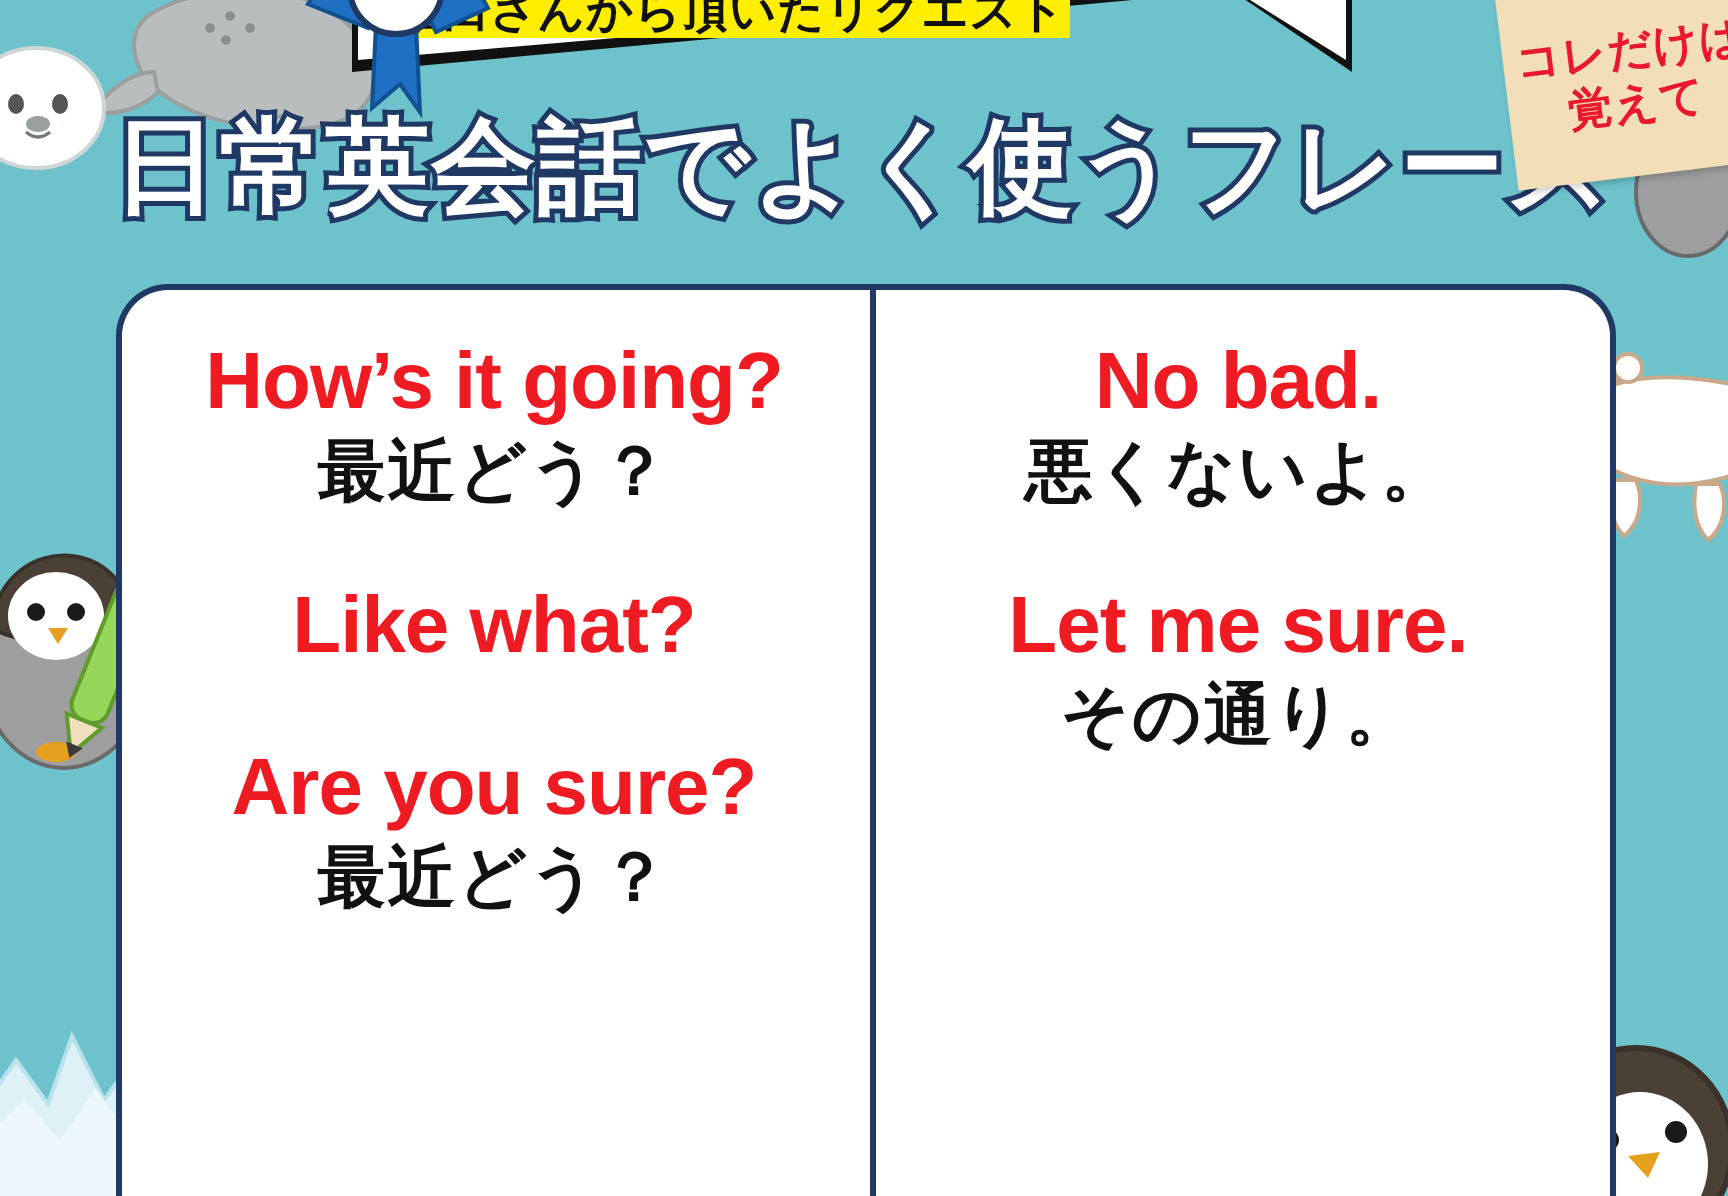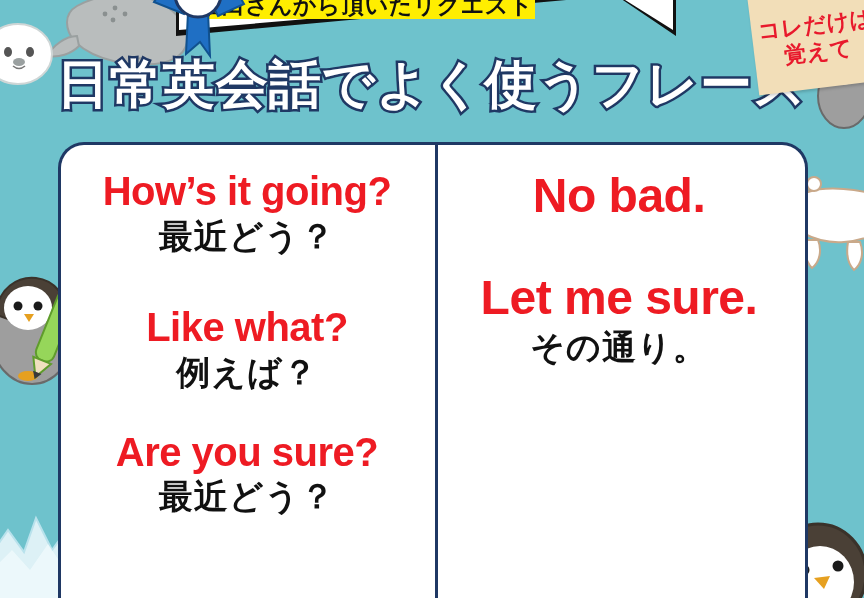--- a/index.html
+++ b/index.html
@@ -187,25 +187,25 @@
   }
   .phrase-ja {
     color: #111111;
     font-weight: bold;
     font-size: 34px;
     line-height: 1.25;
     margin-top: 1px;
     letter-spacing: 1px;
     white-space: nowrap;
   }
-  .phrase.p2 { margin-top: 30px; }
+  .phrase.p2 { margin-top: 16px; }
   .phrase.p3 { margin-top: 18px; }
 
   .col-left .phrase-en { font-size: 40px; }
-  .col-right .phrase-en { font-size: 48px; }
+  .col-right .phrase-en { font-size: 40px; }
 </style>
 </head>
 <body>
 
 <div id="poster">
 
   <svg class="deco seal-grey" viewBox="0 0 175 120">
     <path d="M40 72 C30 60 28 44 42 36 C56 28 80 22 104 26 C132 31 150 48 152 66 C154 82 140 92 120 94 C96 96 62 92 40 72 Z" fill="#b9bdbd" stroke="#9aa0a0" stroke-width="2"></path>
     <path d="M42 66 C30 66 18 76 12 86 C24 88 36 84 44 76 Z" fill="#b9bdbd" stroke="#9aa0a0" stroke-width="2"></path>
     <path d="M95 90 C92 100 96 110 104 116 C110 108 110 96 106 88 Z" fill="#b9bdbd" stroke="#9aa0a0" stroke-width="2"></path>
@@ -292,31 +292,31 @@
   <div id="card">
     <div id="card-divider"></div>
 
     <div class="card-col col-left">
       <div class="phrase p1">
         <div class="phrase-en">How’s it going?</div>
         <div class="phrase-ja">最近どう？</div>
       </div>
       <div class="phrase p2">
         <div class="phrase-en">Like what?</div>
-        <div class="phrase-ja">例えば？</div>
       </div>
       <div class="phrase p3">
         <div class="phrase-en">Are you sure?</div>
         <div class="phrase-ja">最近どう？</div>
       </div>
     </div>
 
     <div class="card-col col-right">
       <div class="phrase p1">
         <div class="phrase-en">No bad.</div>
+        <div class="phrase-ja">悪くないよ。</div>
       </div>
       <div class="phrase p2">
         <div class="phrase-en">Let me sure.</div>
         <div class="phrase-ja">その通り。</div>
       </div>
     </div>
   </div>
 
 </div>
 

